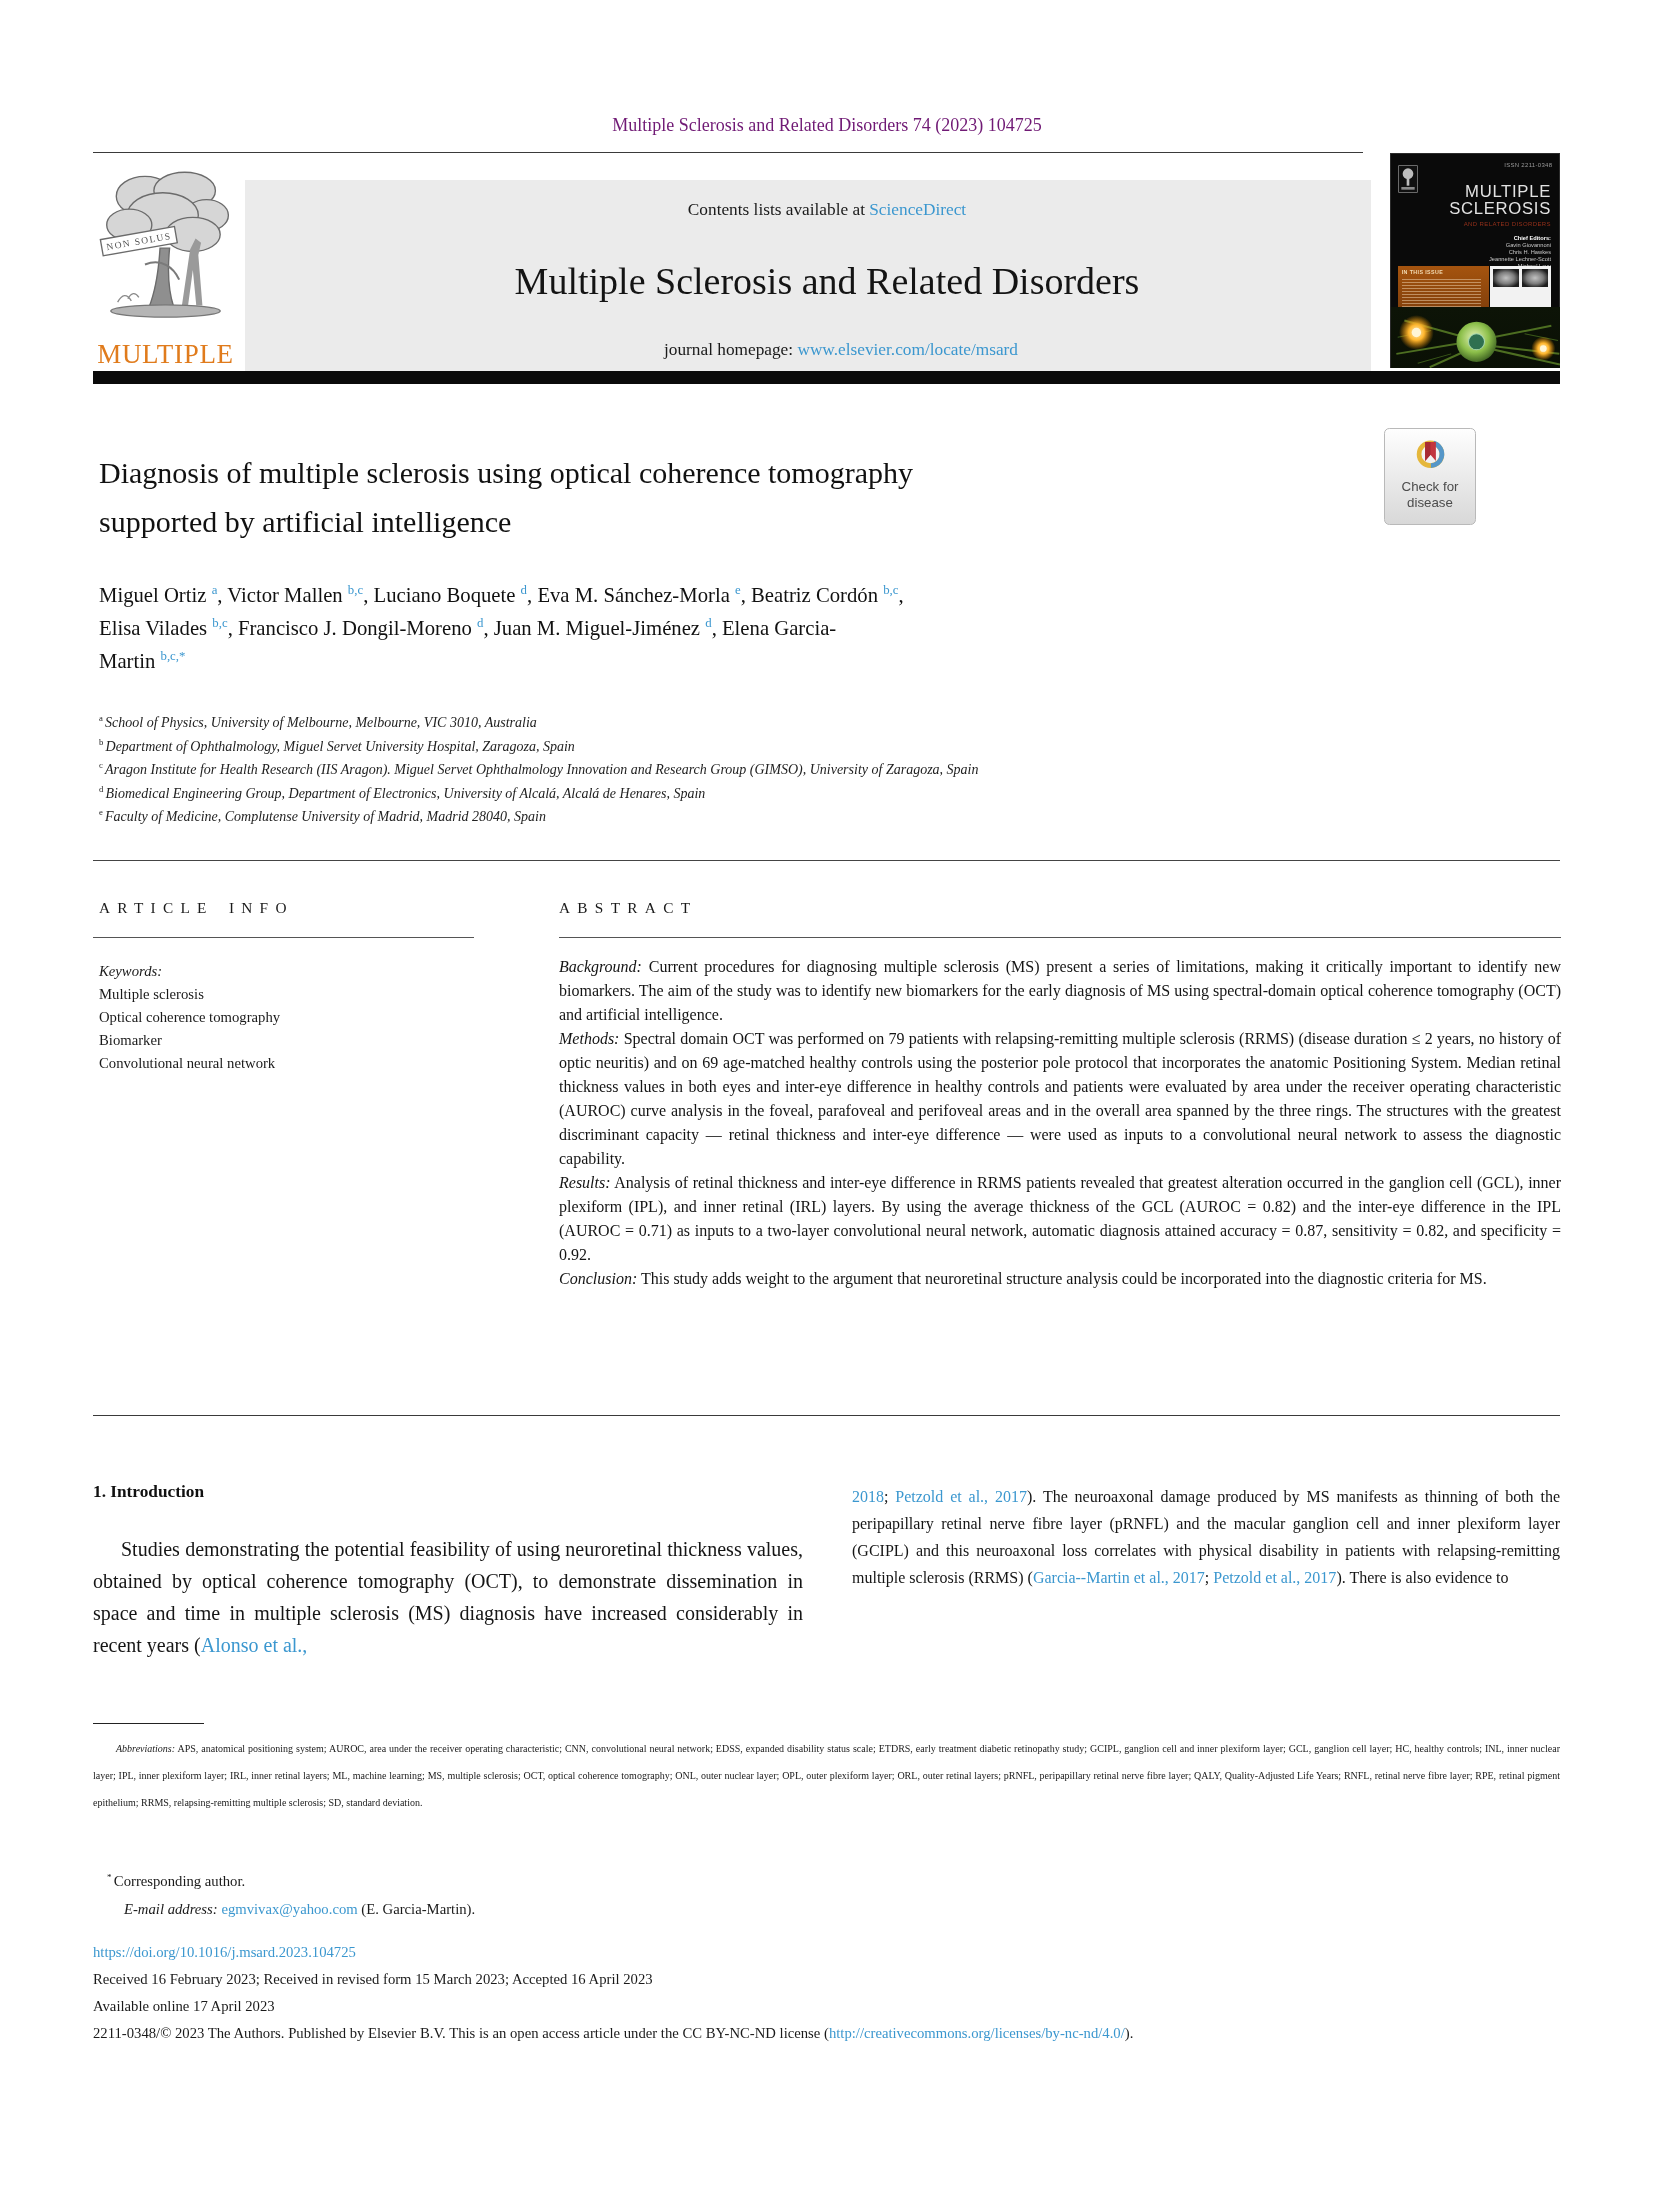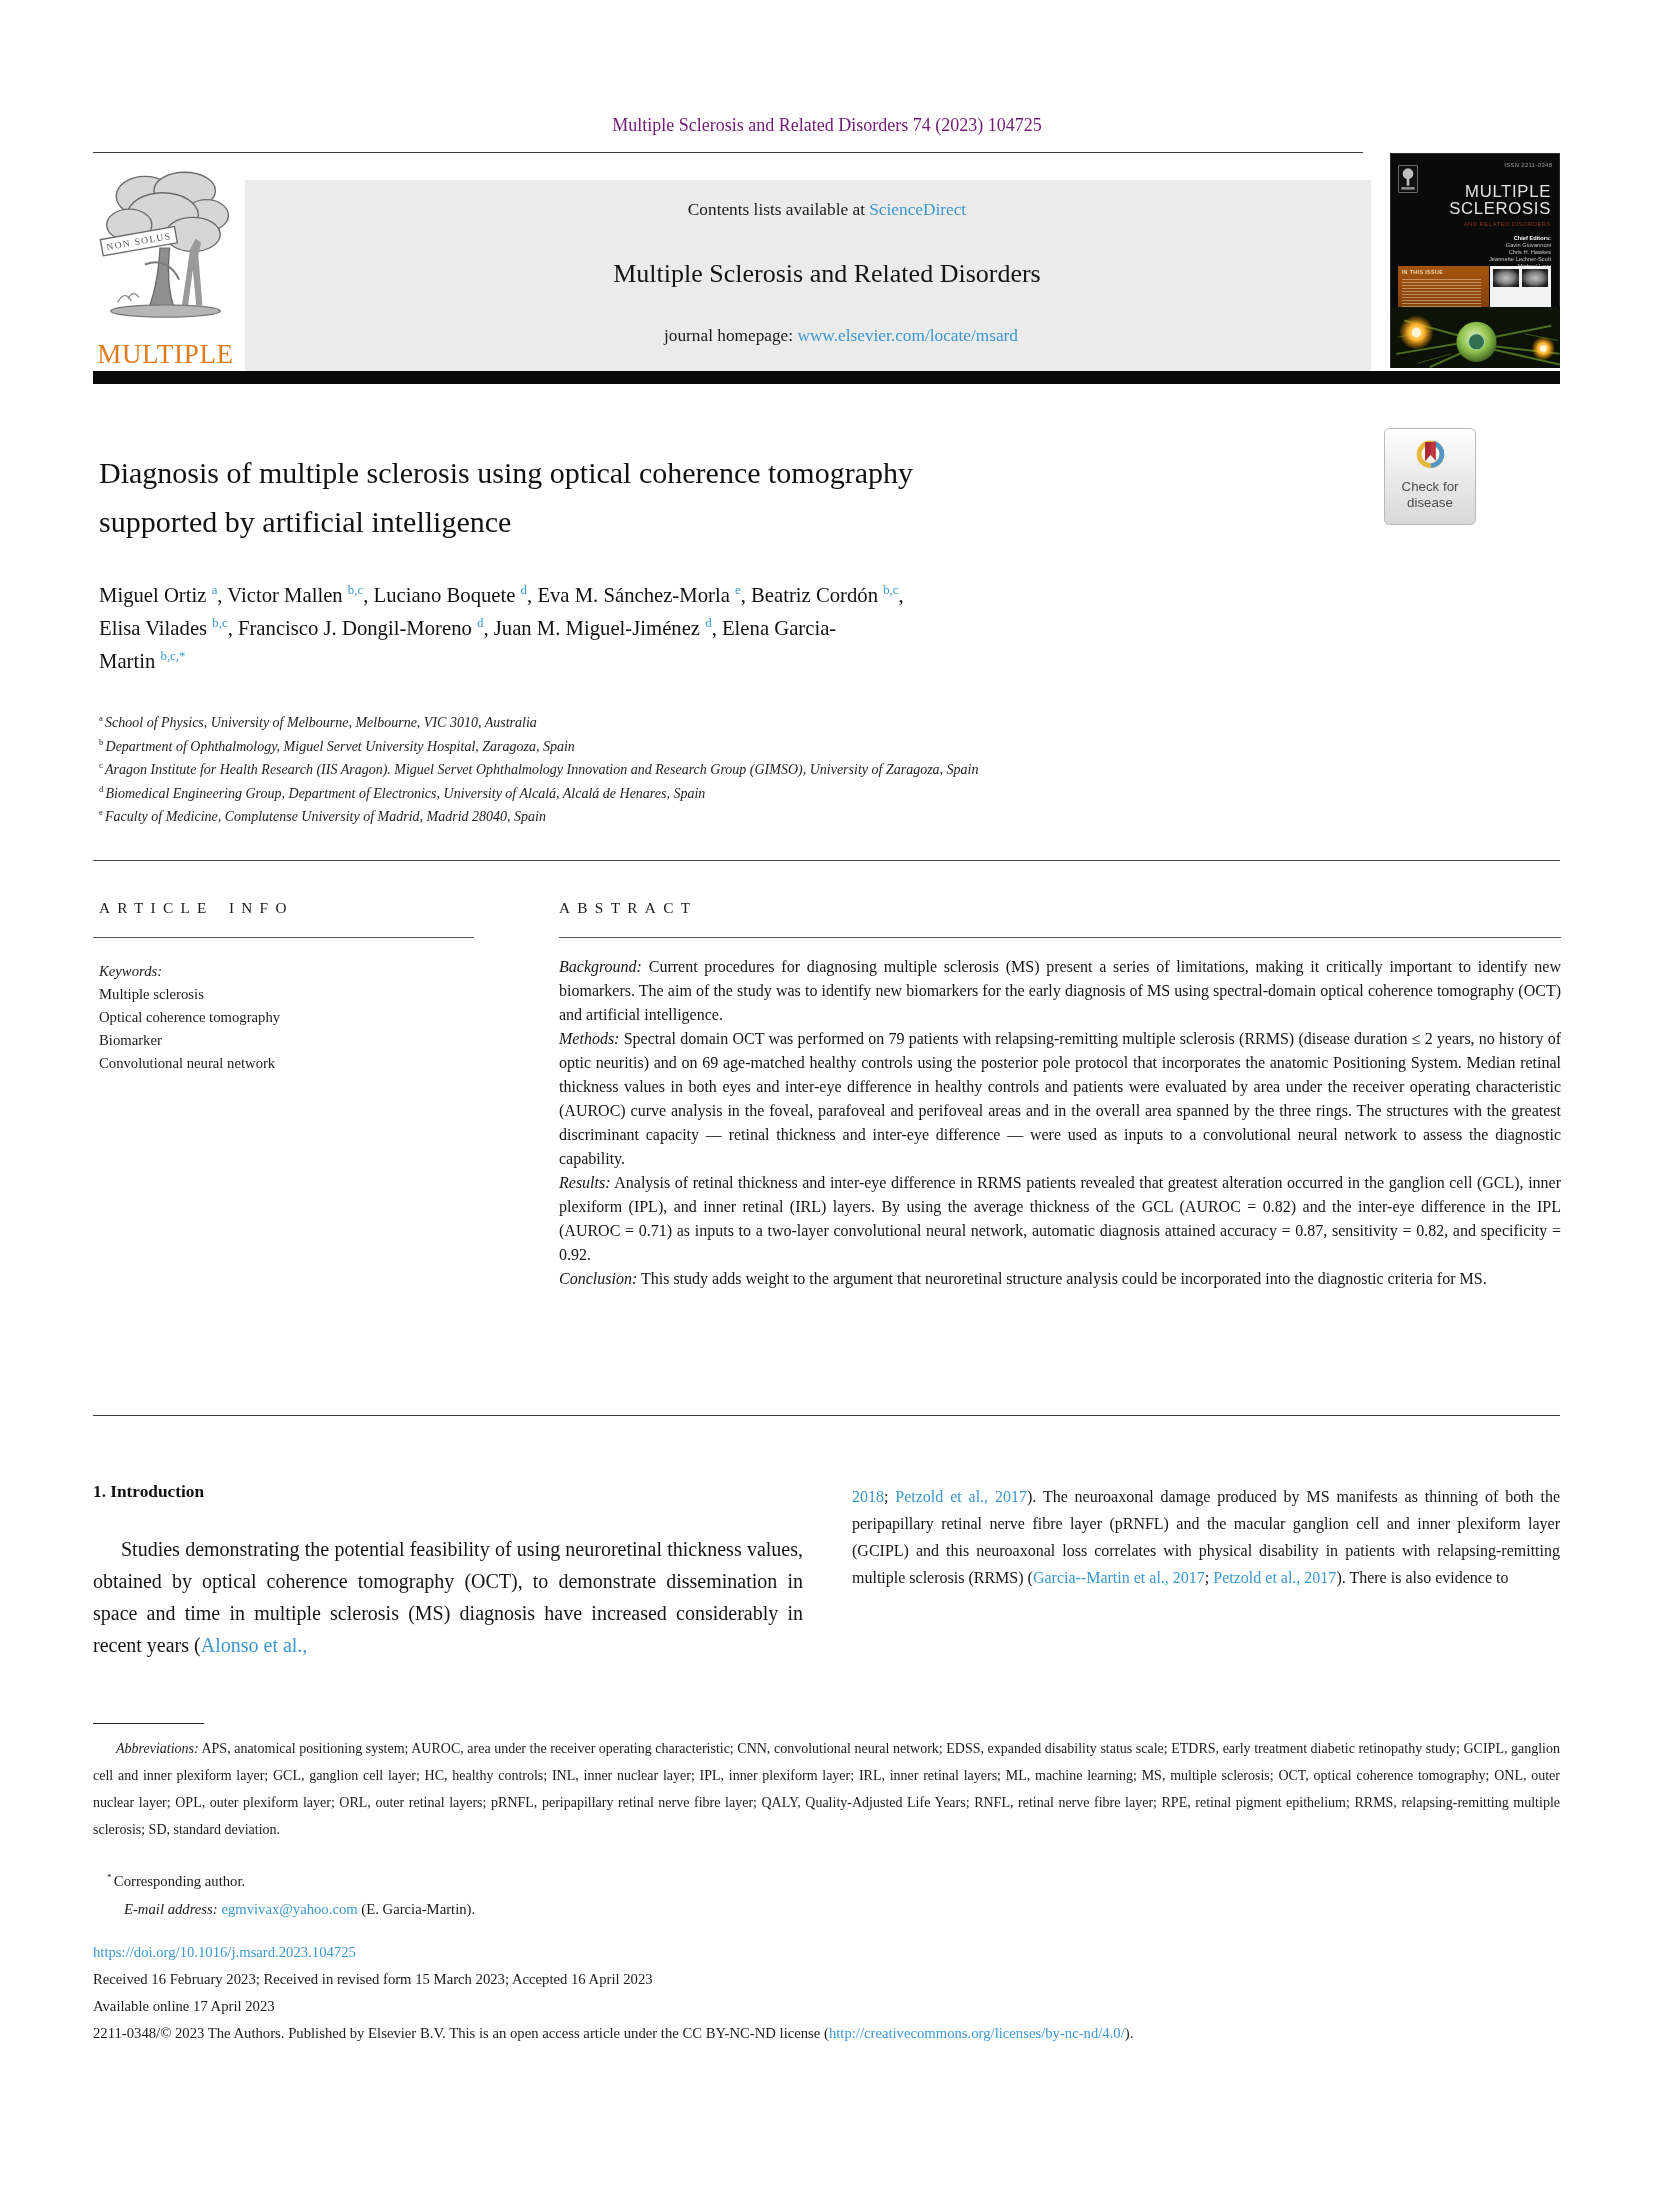--- a/index.html
+++ b/index.html
@@ -14,21 +14,21 @@
   .journal-ref { position:absolute; top:115px; left:0; width:100%; text-align:center;
                  font-size:18px; color:#701a75; }
   .rule-top { position:absolute; left:93px; top:152px; width:1270px; height:1.3px; background:#3a3a3a; }
 
   .logo-block { position:absolute; left:97px; top:162px; width:137px; height:208px; text-align:center; }
   .logo-word  { margin-top:0px; font-size:27px; color:#e07b1c; letter-spacing:0.7px; }
 
   .header-box { position:absolute; left:245px; top:180px; width:1126px; height:198px;
                 background:#ebebeb; text-align:center;padding-left:38px; }
   .contents-line { padding-top:20px; font-size:17.3px; color:#1a1a1a; }
-  .header-title  { margin-top:39px; font-size:26px; color:#141414; }
+  .header-title  { margin-top:39px; font-size:38px; color:#141414; }
   .homepage-line { margin-top:37px; font-size:17.3px; color:#1a1a1a;margin-left:28px; }
 
   .cover { position:absolute; left:1390px; top:153px; width:170px; height:215px;
            background:#0a0a0a; border:0.7px solid #2c2c2c;
            font-family:"Liberation Sans", sans-serif; }
   .cv-issn { position:absolute; top:8px; right:6.7px; font-size:6px; color:#9a9a9a; letter-spacing:0.3px; }
   .cv-logo { position:absolute; top:10.7px; left:6.7px; }
   .cv-title { position:absolute; top:29px; right:8px; text-align:right;
               font-size:16.7px; line-height:17.3px; color:#e2e2e2; letter-spacing:0.7px; }
   .cv-sub { position:absolute; top:67px; right:8px; font-size:6px; color:#94301a; letter-spacing:0.4px; }
@@ -75,21 +75,21 @@
   .rule-bot { position:absolute; left:93px; top:1415px; width:1467px; height:1.3px; background:#3a3a3a; }
 
   .intro-col1 { position:absolute; left:93px; top:1482px; width:710px; }
   .intro-head { font-size:17.3px; font-weight:bold; color:#111; }
   .intro-par1 { margin-top:31px; font-size:20px; line-height:32px; text-align:justify; text-indent:28px; }
   .intro-col2 { position:absolute; left:852px; top:1483px; width:708px;
                 font-size:16px; line-height:27px; text-align:justify; }
 
   .foot-rule { position:absolute; left:93px; top:1723px; width:111px; height:1.3px; background:#222; }
   .abbr { position:absolute; left:93px; top:1735px; width:1467px;
-          font-size:14px; line-height:27px; text-align:justify; text-indent:23px; color:#1a1a1a; }
+          font-size:10px; line-height:27px; text-align:justify; text-indent:23px; color:#1a1a1a; }
   .corr  { position:absolute; left:107px; top:1873px; font-size:14.7px; color:#1a1a1a; }
   .email { position:absolute; left:124px; top:1901px; font-size:14.7px; color:#1a1a1a; }
 
   .bottom { position:absolute; left:93px; top:1939px; width:1467px;
             font-size:14.7px; line-height:27px; color:#1a1a1a; }
   .copyright { overflow-wrap:anywhere; }
 </style>
 </head>
 <body>
 

